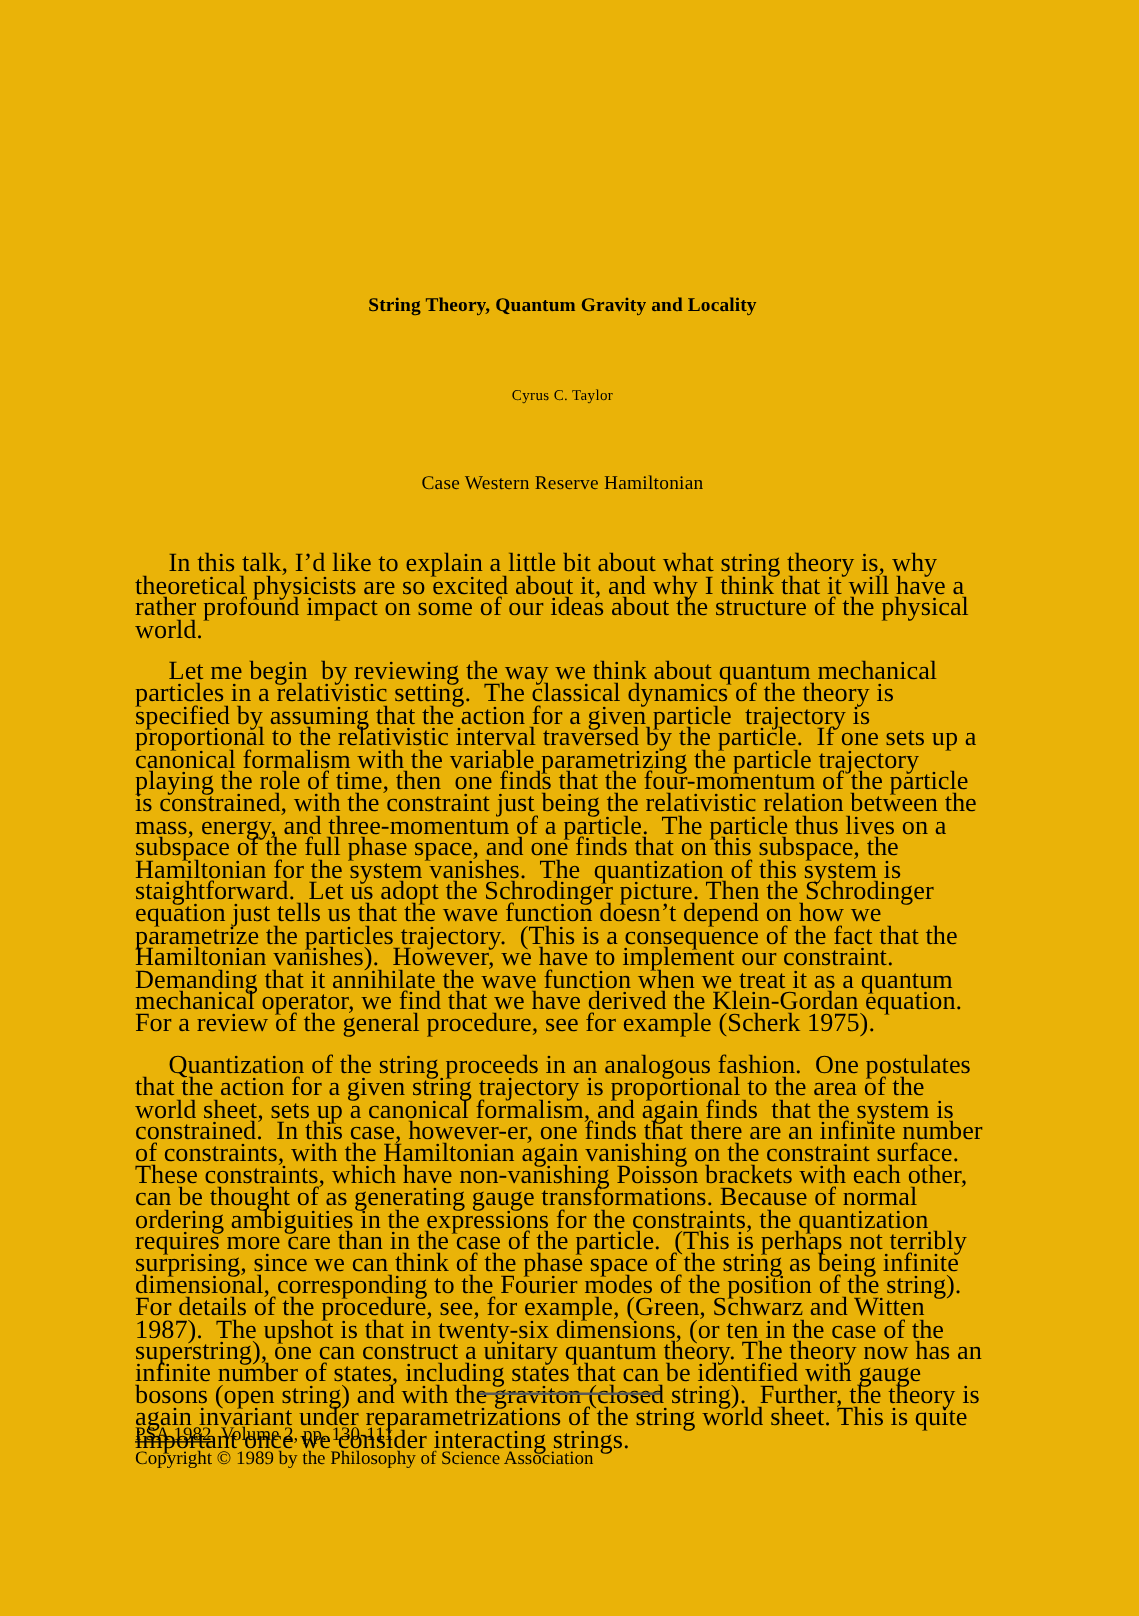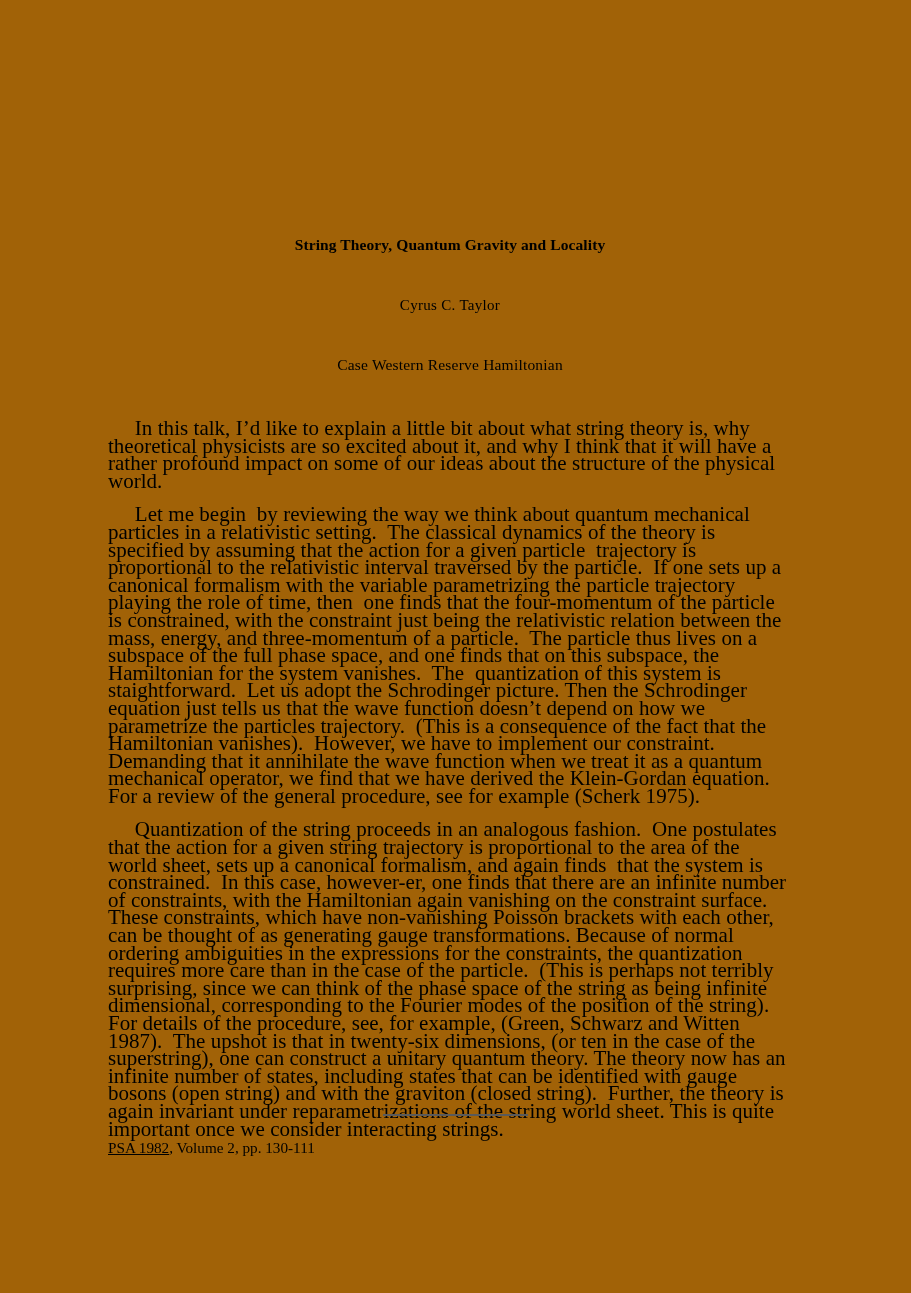--- a/index.html
+++ b/index.html
@@ -11,21 +11,21 @@
   body {
     font-family: "Liberation Serif", "DejaVu Serif", serif;
     color: #000000;
     -webkit-font-smoothing: antialiased;
   }
 
   #page {
     position: relative;
     width: 911px;
     height: 1293px;
-    background: #a16207;
+    background: #eab308;
     overflow: hidden;
   }
 
   
   #content {
     position: absolute;
     left: 108px;
     top: 0;
     width: 684px;
   }
@@ -38,23 +38,23 @@
   .doc-title {
     font-weight: bold;
     font-size: 15.5px;
     letter-spacing: 0.1px;
     line-height: 18px;
     margin: 0;
     padding-top: 236px;
   }
 
   .doc-author {
-    font-size: 15px;
+    font-size: 12px;
     line-height: 18px;
-    margin: 5px;
+    margin: 16px;
     padding-top: 37px;
     letter-spacing: 0.3px;
   }
 
   .doc-affiliation {
     font-size: 15.5px;
     line-height: 18px;
     margin: 0;
     padding-top: 37px;
     letter-spacing: 0.2px;
@@ -126,15 +126,16 @@
       <p class="para">     Let me begin  by reviewing the way we think about quantum mechanical particles in a relativistic setting.  The classical dynamics of the theory is specified by assuming that the action for a given particle  trajectory is proportional to the relativistic interval traversed by the particle.  If one sets up a canonical formalism with the variable parametrizing the particle trajectory playing the role of time, then  one finds that the four-momentum of the particle is constrained, with the constraint just being the relativistic relation between the mass, energy, and three-momentum of a particle.  The particle thus lives on a subspace of the full phase space, and one finds that on this subspace, the Hamiltonian for the system vanishes.  The  quantization of this system is staightforward.  Let us adopt the Schrodinger picture. Then the Schrodinger equation just tells us that the wave function doesn’t depend on how we parametrize the particles trajectory.  (This is a consequence of the fact that the Hamiltonian vanishes).  However, we have to implement our constraint. Demanding that it annihilate the wave function when we treat it as a quantum mechanical operator, we find that we have derived the Klein-Gordan equation.  For a review of the general procedure, see for example (Scherk 1975).</p>
       <p class="para">     Quantization of the string proceeds in an analogous fashion.  One postulates that the action for a given string trajectory is proportional to the area of the world sheet, sets up a canonical formalism, and again finds  that the system is constrained.  In this case, however-er, one finds that there are an infinite number of constraints, with the Hamiltonian again vanishing on the constraint surface. These constraints, which have non-vanishing Poisson brackets with each other, can be thought of as generating gauge transformations. Because of normal ordering ambiguities in the expressions for the constraints, the quantization requires more care than in the case of the particle.  (This is perhaps not terribly surprising, since we can think of the phase space of the string as being infinite dimensional, corresponding to the Fourier modes of the position of the string).  For details of the procedure, see, for example, (Green, Schwarz and Witten 1987).  The upshot is that in twenty-six dimensions, (or ten in the case of the superstring), one can construct a unitary quantum theory. The theory now has an infinite number of states, including states that can be identified with gauge bosons (open string) and with the graviton (closed string).  Further, the theory is again invariant under reparametrizations of the string world sheet. This is quite important once we consider interacting strings.</p>
     </div>
 
   </div>
 
   <div id="footer-rule"></div>
 
   <div id="footer">
     <div class="footer-line"><span class="journal-title">PSA 1982</span><span>, Volume 2, pp. 130-111</span></div>
+    <div class="footer-line">Copyright © 1989 by the Philosophy of Science Association</div>
   </div>
 
 </div>
 
 </body></html>

